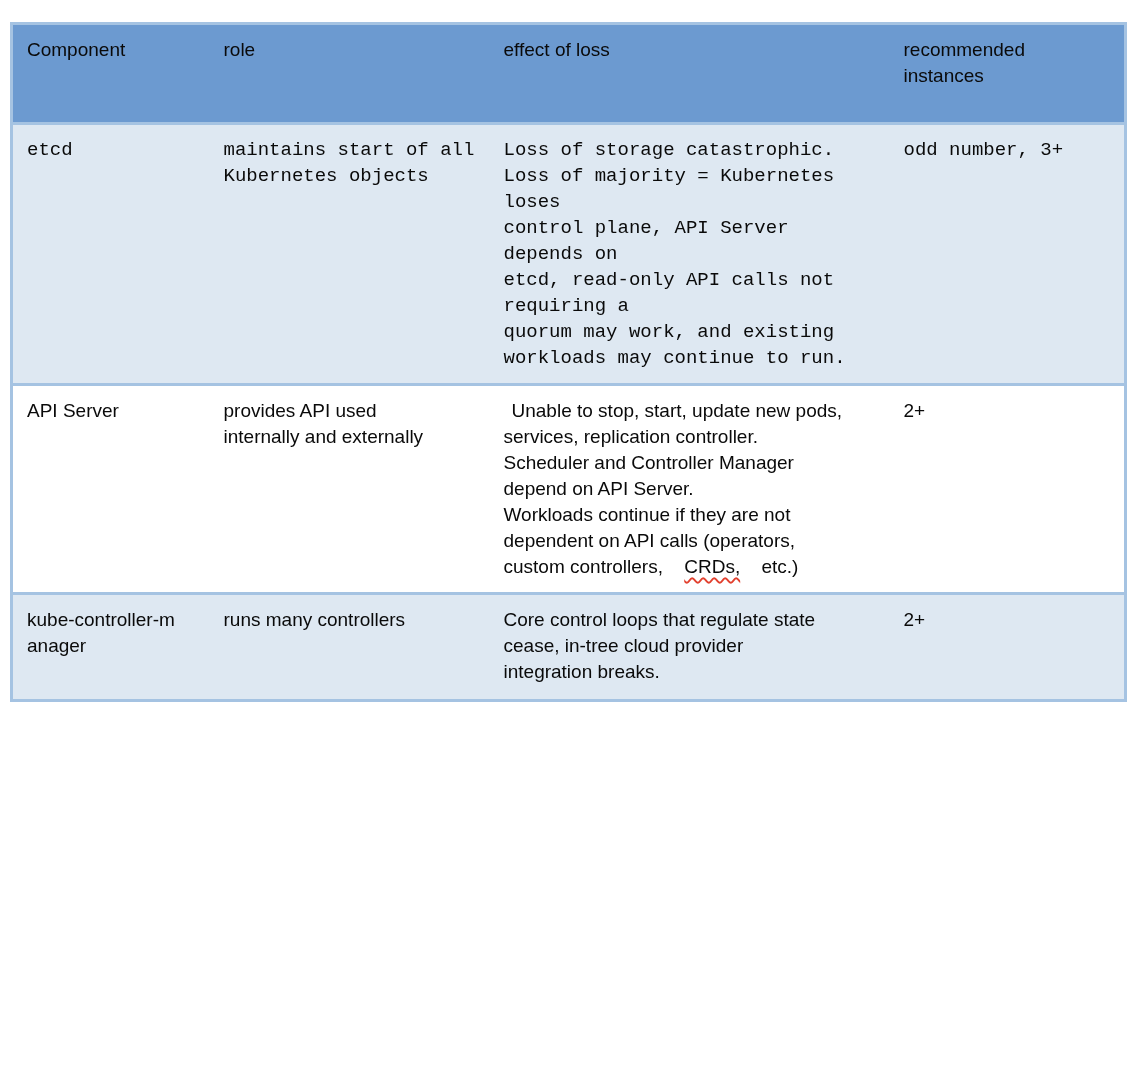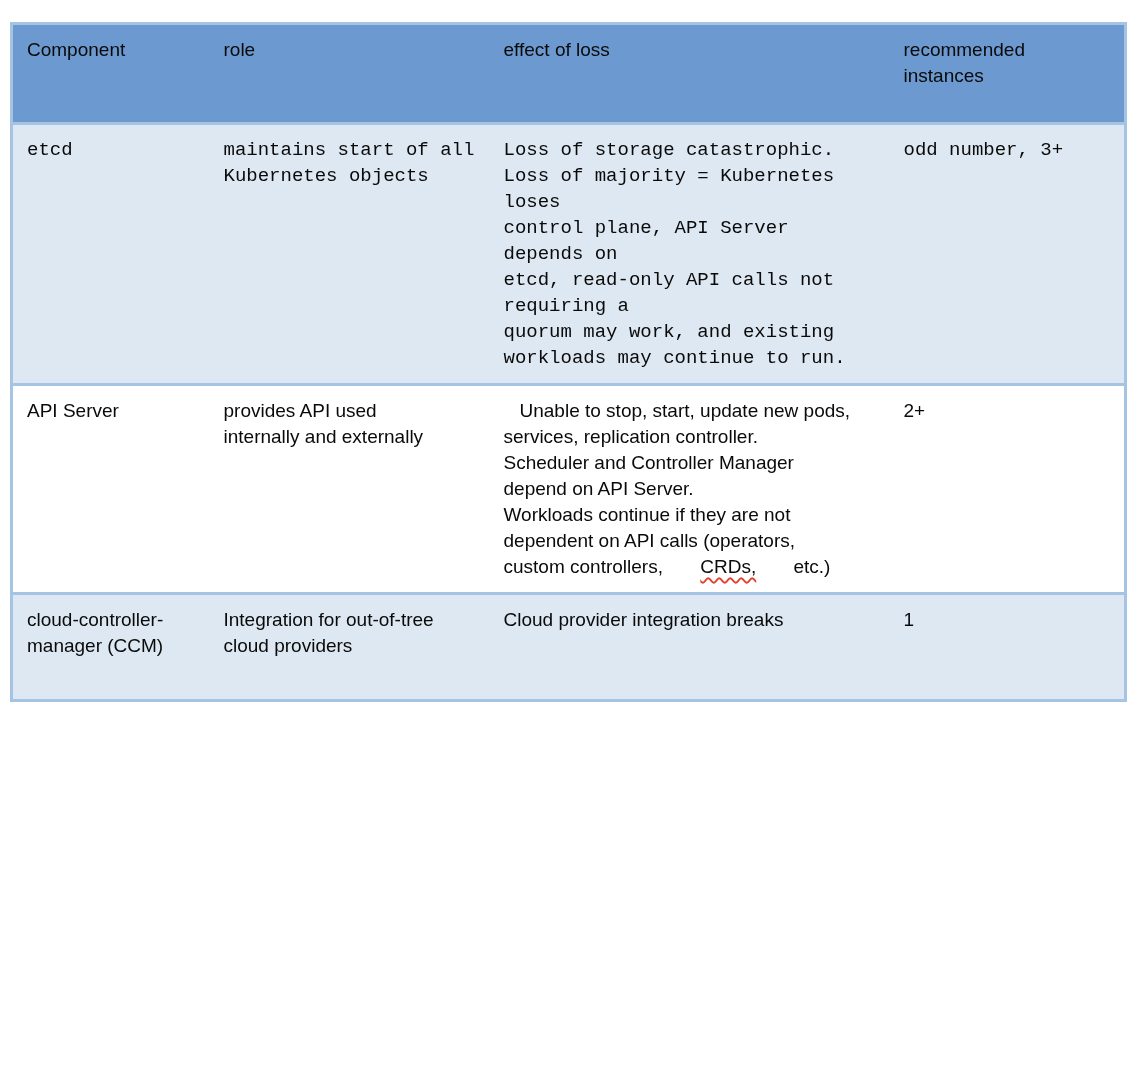--- a/index.html
+++ b/index.html
@@ -3,21 +3,21 @@
 <meta charset="utf-8">
 <style>
   :root {
     --header-bg: #6c9ad0;
     --row-alt-bg: #dee8f2;
     --row-bg: #ffffff;
     --border-color: #a5c3e2;
     --text-color: #0a0a0a;
     --spell-color: #e2402e;
   }
-  * { margin: 0; padding: 16px; box-sizing: border-box; }
+  * { margin: 0; padding: 8px; box-sizing: border-box; }
   html, body {
     width: 1134px; height: 1082px;
     background: #ffffff;
     font-family: "Liberation Sans", "DejaVu Sans", sans-serif;
     color: var(--text-color);
     overflow: hidden;
   }
   table.component-table {
     position: absolute;
     left: 10px; top: 22px;
@@ -99,21 +99,22 @@
       <td><span>Unable to stop, start, update new pods,
 services, replication controller.
 Scheduler and Controller Manager
 depend on API Server.
 Workloads continue if they are not
 dependent on API calls (operators,
 custom controllers, </span><span class="spell">CRDs,</span><span> etc.)</span></td>
       <td>2+</td>
     </tr>
     <tr>
-      <td>cloud-controller-
-manager (CCM)</td>
-      <td>Integration for out-of-tree
-cloud providers</td>
-      <td>Cloud provider integration breaks</td>
-      <td>1</td>
+      <td>kube-controller-m
+anager</td>
+      <td>runs many controllers</td>
+      <td>Core control loops that regulate state
+cease, in-tree cloud provider
+integration breaks.</td>
+      <td>2+</td>
     </tr>
   </tbody>
 </table>
 
 </body></html>

